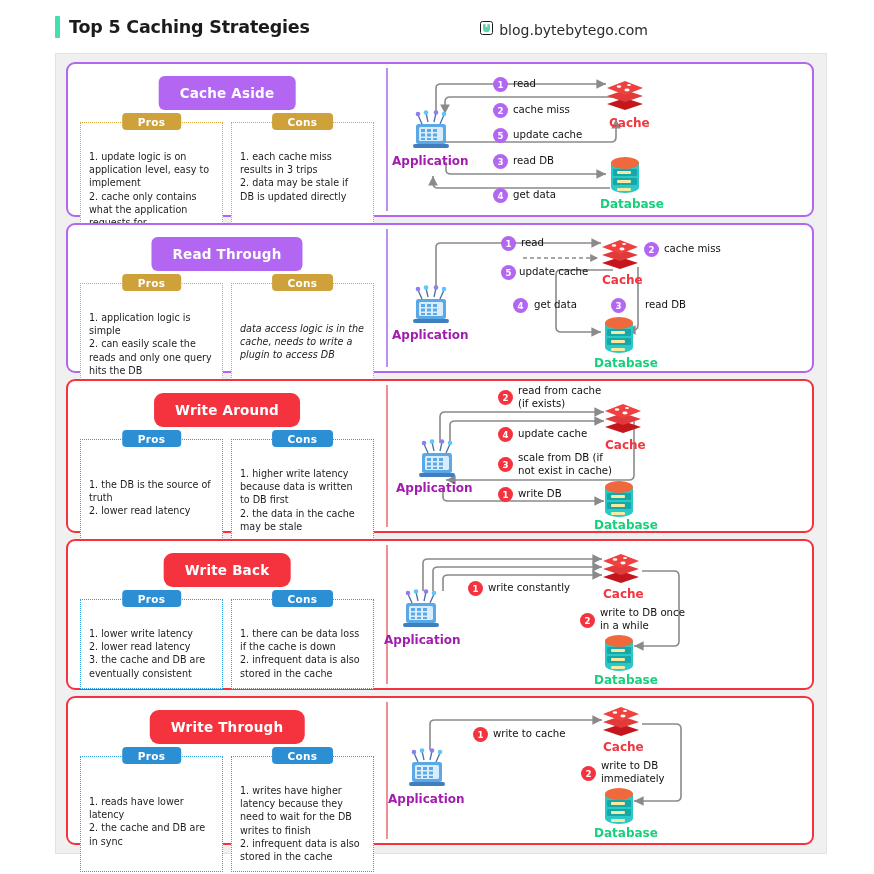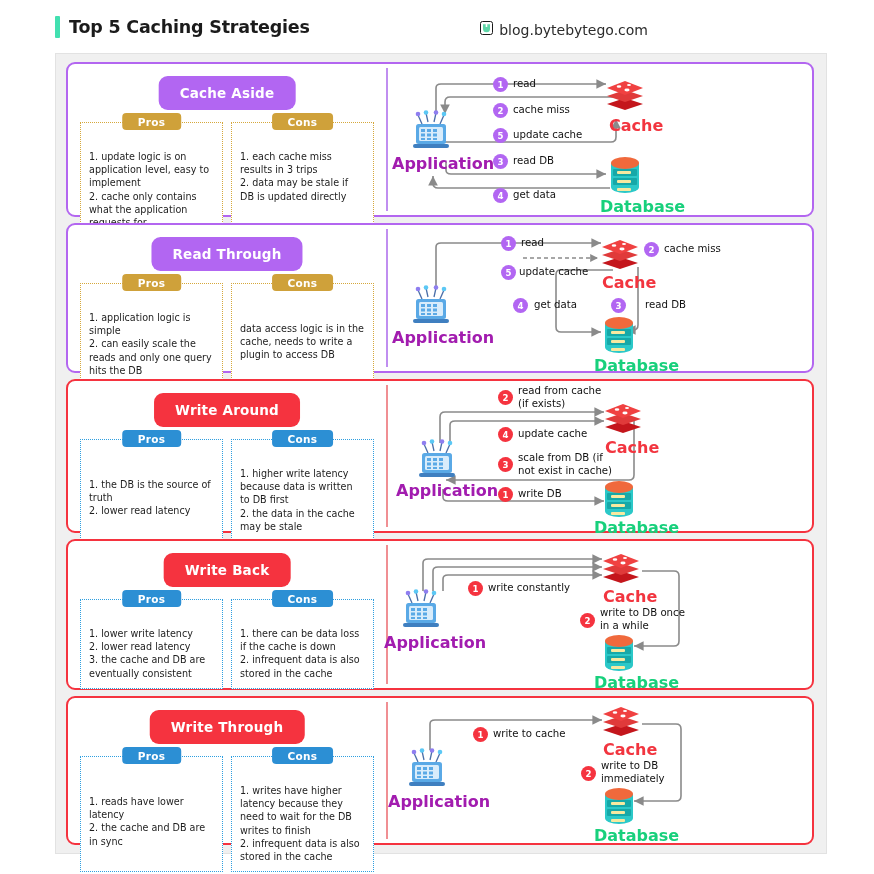--- a/index.html
+++ b/index.html
@@ -25,39 +25,39 @@
   .divider.purple{background:#c08ef0;}
   .divider.red{background:#f08f93;}
 
   .left-pane{position:absolute;left:0;top:0;width:318px;height:100%;}
   .right-pane{position:absolute;left:320px;top:0;right:0;height:100%;}
 
   
   .pill{position:absolute;left:50%;transform:translateX(-50%);top:12px;
         padding:9px 21px;border-radius:9px;color:#ffffff;font-size:13.5px;font-weight:bold;
         white-space:nowrap;letter-spacing:.2px;}
-  .pill.purple{background:#b266f2;}
+  .pill.purple{background:#b266f2;border-radius:6px;}
   .pill.red{background:#f5333f;}
 
   
   .pc-row{position:absolute;left:12px;right:12px;top:58px;display:flex;gap:8px;}
   .pc-box{position:relative;flex:1;box-sizing:border-box;background:#fff;padding:17px 8px 8px 8px;min-height:82px;}
   .pc-box.gold{border:1.6px dotted #d6a83c;}
   .pc-box.blue{border:1.6px dotted #2e9fe0;}
   .pc-badge{position:absolute;top:-10px;left:50%;transform:translateX(-50%);
             padding:2.5px 16px;border-radius:4px;color:#ffffff;font-size:10.5px;font-weight:bold;letter-spacing:.3px;}
   .pc-badge.gold{background:#cfa13a;}
   .pc-badge.blue{background:#2c8fd4;}
   .pc-text{font-size:9.6px;line-height:13.2px;color:#1d1d1d;margin-top:10px;}
 
   
   .diagram{position:absolute;inset:0;}
   .diagram svg{position:absolute;left:0;top:0;}
   .dlabel{position:absolute;font-size:10.2px;color:#111;white-space:nowrap;line-height:12.5px;}
-  .node-label{position:absolute;font-size:16px;font-weight:bold;white-space:nowrap;}
+  .node-label{position:absolute;font-size:12px;font-weight:bold;white-space:nowrap;}
   .node-label.app{color:#a21caf;}
   .node-label.cache{color:#f2353f;}
   .node-label.db{color:#18d07c;}
   .step{position:absolute;width:15px;height:15px;border-radius:50%;
         color:#fff;font-size:8.6px;font-weight:bold;display:flex;align-items:center;justify-content:center;}
   .step.purple{background:#b266f2;}
   .step.red{background:#f5333f;}
   .icon{position:absolute;}
 </style>
 </head>
@@ -205,21 +205,21 @@
       <div class="left-pane">
         <div class="pill purple">Read Through</div>
         <div class="pc-row">
           <div class="pc-box gold">
             <div class="pc-badge gold">Pros</div>
             <div class="pc-text" style="white-space:pre-line">1. application logic is simple
 2. can easily scale the reads and only one query hits the DB</div>
           </div>
           <div class="pc-box gold">
             <div class="pc-badge gold">Cons</div>
-            <div class="pc-text" style="white-space:pre-line;padding-top:11px;">data access logic is in the cache, needs to write a plugin to access DB</div>
+            <div class="pc-text" style="white-space:pre-line;padding-top:11px;font-style:italic;">data access logic is in the cache, needs to write a plugin to access DB</div>
           </div>
         </div>
       </div>
 
       <div class="right-pane">
         <div class="diagram">
           <svg width="428" height="146">
             <defs>
               <marker id="ah2" markerWidth="7" markerHeight="7" refX="6" refY="3" orient="auto">
                 <path d="M0,0 L6,3 L0,6 z" fill="#8a8a8a"></path>

